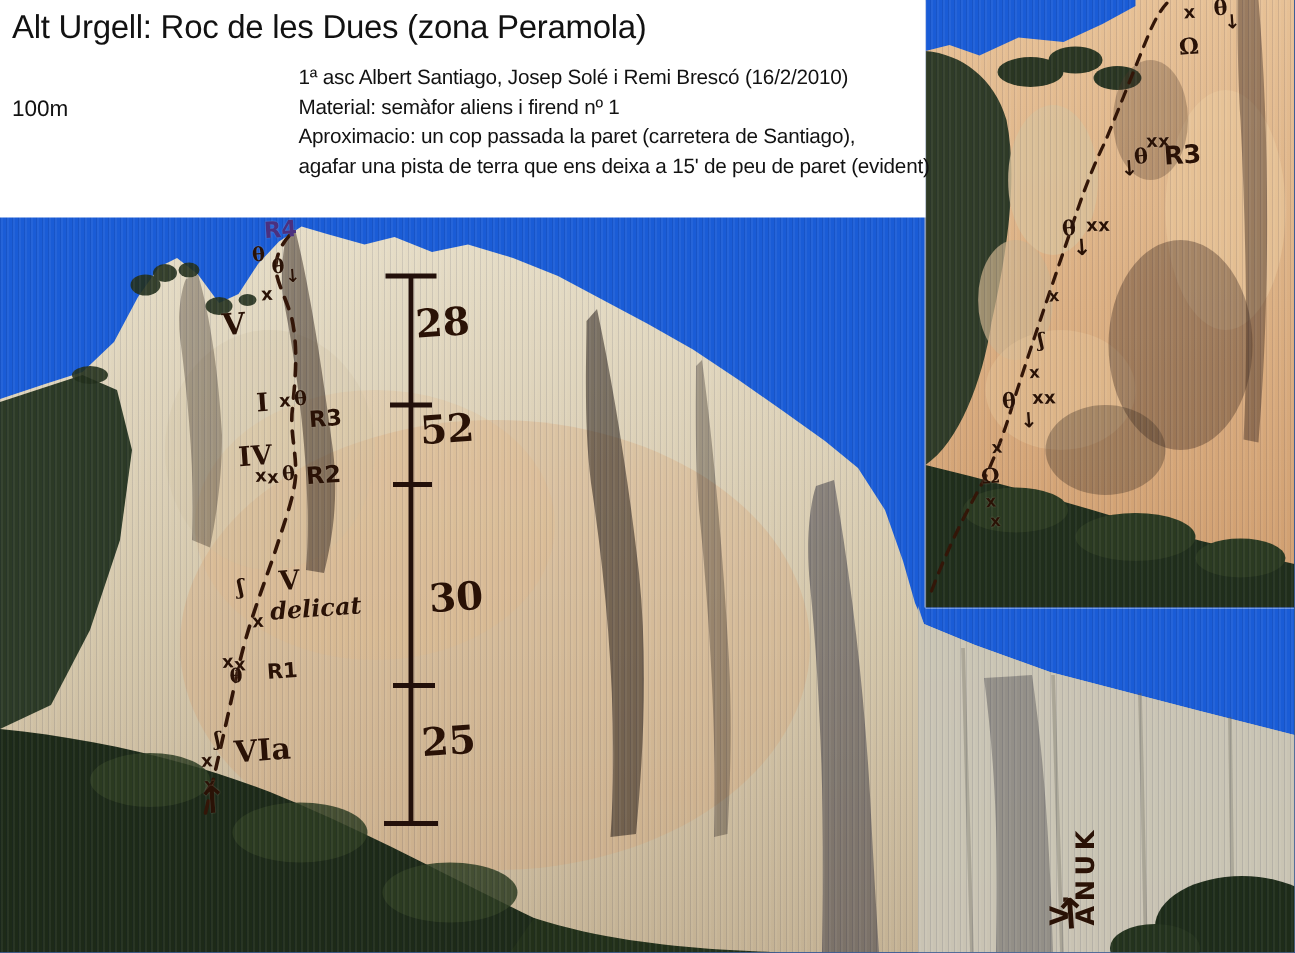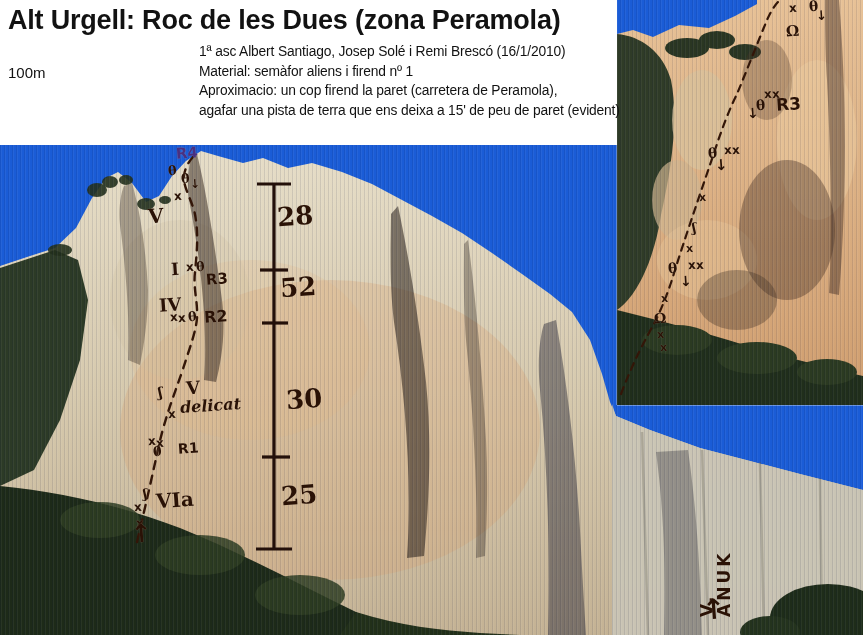--- a/index.html
+++ b/index.html
@@ -14,21 +14,21 @@
   .routes{position:absolute;left:0;top:0;z-index:3;pointer-events:none;}
   .mark{position:absolute;z-index:4;color:#2a1206;font-weight:bold;
         font-family:"DejaVu Serif",serif;line-height:1;transform:rotate(-4deg);
         text-shadow:0 0 1px rgba(250,240,220,.35);}
   .mark.sans{font-family:"DejaVu Sans",sans-serif;}
   .mark.cursive{font-style:italic;}
   .anuk{writing-mode:vertical-rl;transform:rotate(180deg);letter-spacing:3px;
         font-size:17px;font-family:"DejaVu Sans",sans-serif;}
   .header{position:absolute;left:0;top:0;width:617px;height:145px;background:#ffffff;
           z-index:5;color:#121212;}
-  .hdr-title{position:absolute;left:8px;top:5px;font-size:27px;font-weight:700;
+  .hdr-title{position:absolute;left:8px;top:5px;font-size:22px;font-weight:400;
              letter-spacing:-.2px;white-space:nowrap;}
   .hdr-route{position:absolute;left:8px;top:36px;font-size:21px;font-weight:bold;
              letter-spacing:-.2px;}
   .hdr-height{position:absolute;left:8px;top:64px;font-size:15px;}
   .hdr-info{position:absolute;left:199px;top:42px;font-size:13.8px;line-height:19.6px;
             letter-spacing:-.15px;white-space:nowrap;}
 </style>
 </head>
 <body>
 
@@ -203,20 +203,20 @@
 
   <span class="mark sans" style="left:661px;top:293px;font-size:11px">x</span>
   <span class="mark" style="left:654px;top:311px;font-size:14px">Ω</span>
   <span class="mark sans" style="left:657px;top:329px;font-size:11px">x</span>
   <span class="mark sans" style="left:660px;top:342px;font-size:11px">x</span>
 
   <div class="header">
     <div class="hdr-title">Alt Urgell: Roc de les Dues (zona Peramola)</div>
     <div class="hdr-height">100m</div>
     <div class="hdr-info">
-      <div>1ª asc Albert Santiago, Josep Solé i Remi Brescó (16/1/2010)</div>
+      <div>1ª asc Albert Santiago, Josep Solé i Remi Brescó (16/2/2010)</div>
       <div>Material: semàfor aliens i firend nº 1</div>
-      <div>Aproximacio: un cop firend la paret (carretera de Peramola),</div>
+      <div>Aproximacio: un cop passada la paret (carretera de Santiago),</div>
       <div>agafar una pista de terra que ens deixa a 15' de peu de paret (evident)</div>
     </div>
   </div>
 
 </div>
 
 </body></html>

